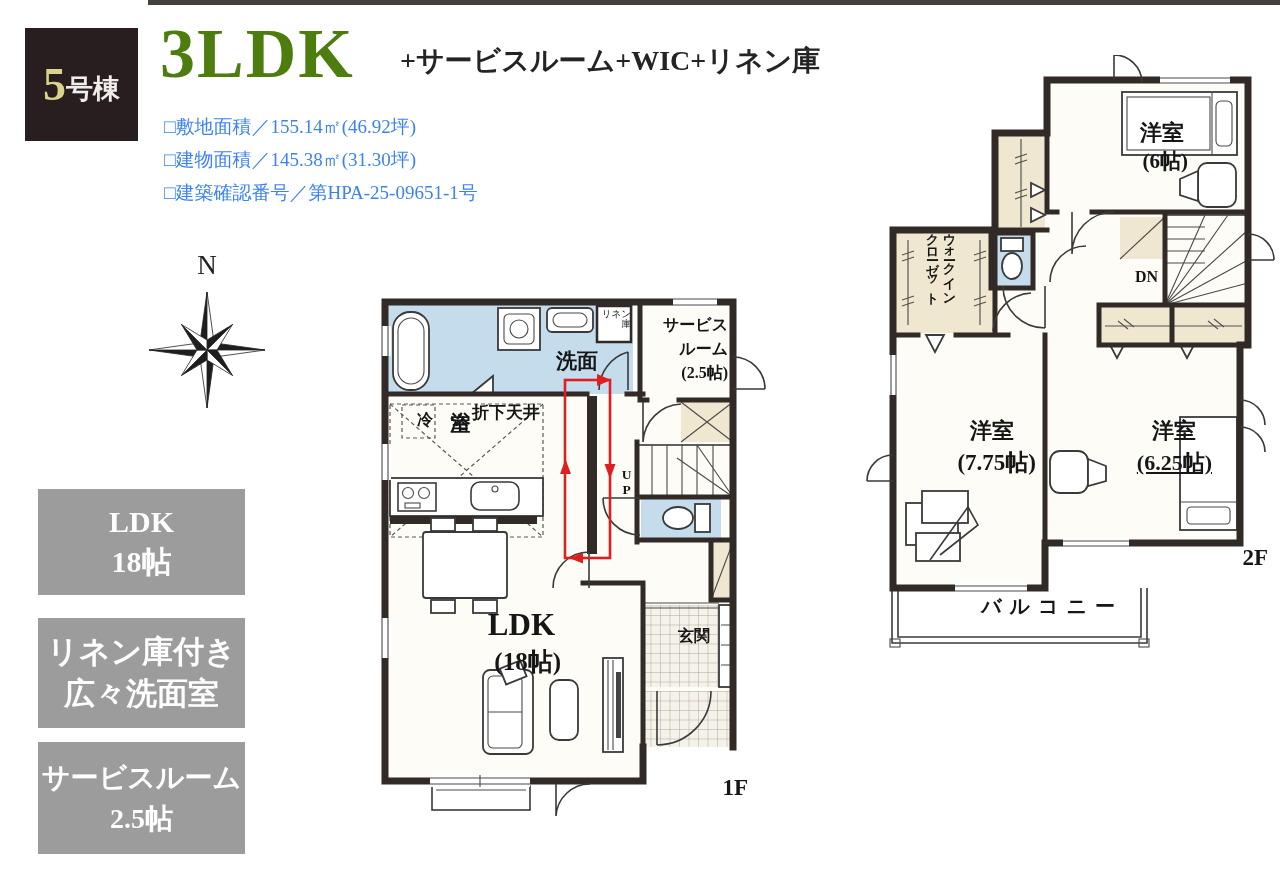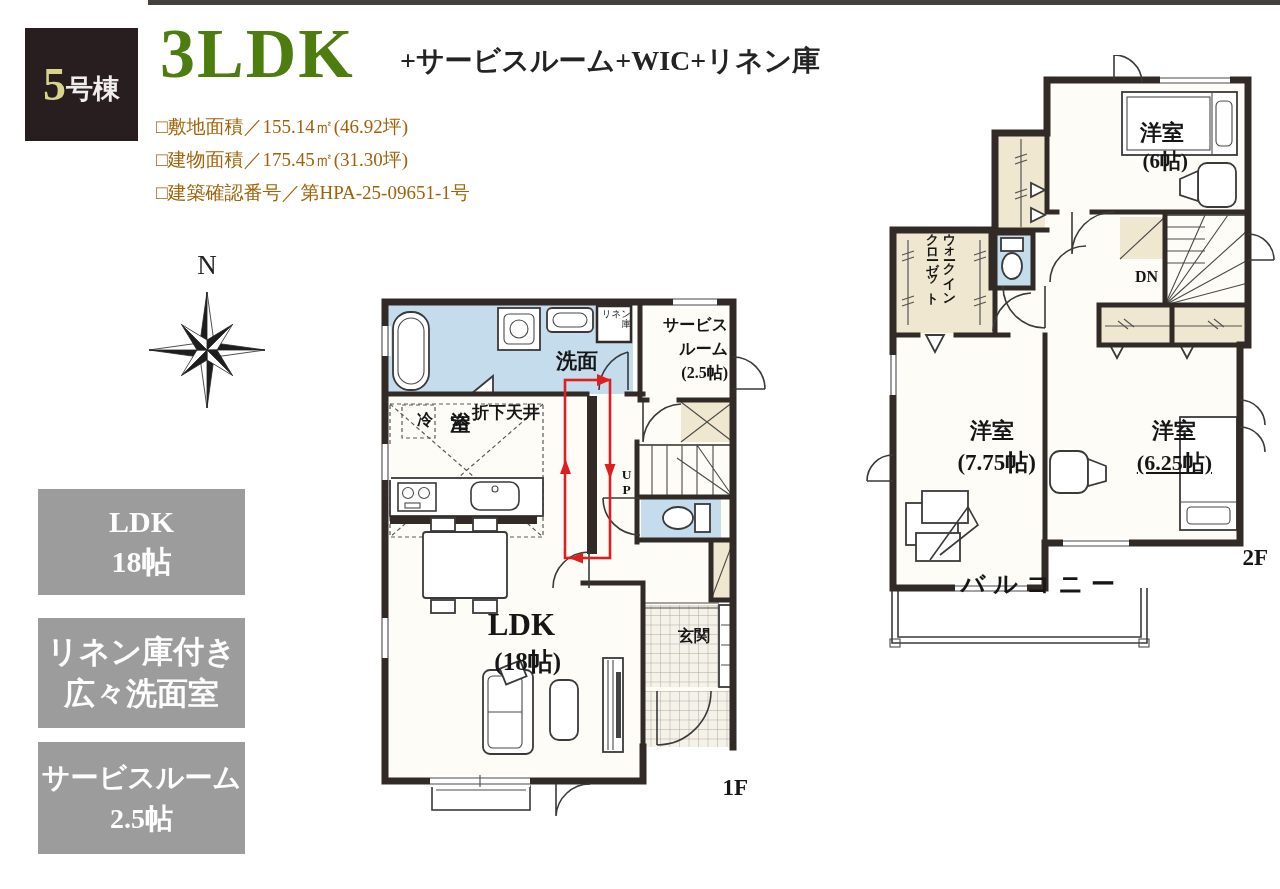--- a/index.html
+++ b/index.html
@@ -6,21 +6,21 @@
   .canvas{position:relative;width:1280px;height:889px;background:#ffffff;overflow:hidden;
           font-family:"Liberation Serif","DejaVu Serif",serif;color:#1b1b1b;}
   .topbar{position:absolute;left:148px;top:0;width:1132px;height:5px;background:#44403d;}
   
   .badge{position:absolute;left:25px;top:28px;width:113px;height:113px;background:#281e1f;
          display:flex;align-items:center;justify-content:center;}
   .badge .num{font-size:46px;color:#d9d48c;font-weight:bold;line-height:1;}
   .badge .suf{font-size:27px;color:#f0eeea;font-weight:bold;line-height:1;margin-top:10px;}
   .title{position:absolute;left:160px;top:14px;font-size:70px;font-weight:bold;letter-spacing:2px;color:#4d7c0f;}
   .subtitle{position:absolute;left:400px;top:42px;font-size:28px;font-weight:bold;color:#242424;}
-  .specs{position:absolute;left:156px;top:110px;font-size:19px;color:#a16207;}
+  .specs{position:absolute;left:164px;top:110px;font-size:19px;color:#3b82f6;}
   .specs div{height:33px;line-height:33px;}
   
   .north{position:absolute;left:190px;top:250px;width:34px;height:32px;font-size:27px;text-align:center;color:#222;}
   .compass{position:absolute;left:140px;top:280px;}
   
   .feature{position:absolute;left:38px;width:207px;background:#9c9c9c;color:#fdfdfd;
            display:flex;flex-direction:column;justify-content:center;align-items:center;
            font-weight:bold;text-align:center;}
   .f-a{top:489px;height:106px;font-size:30px;line-height:40px;}
   .f-b{top:618px;height:110px;font-size:31px;line-height:42px;}
@@ -46,21 +46,21 @@
   <div class="topbar"></div>
 
   <div class="badge">
     <span class="num">5</span>
       <span class="suf">号棟</span>
   </div>
   <div class="title">3LDK</div>
   <div class="subtitle">+サービスルーム+WIC+リネン庫</div>
   <div class="specs">
     <div>□敷地面積／155.14㎡(46.92坪)</div>
-    <div>□建物面積／175.45㎡(31.30坪)</div>
+    <div>□建物面積／145.38㎡(31.30坪)</div>
     <div>□建築確認番号／第HPA-25-09651-1号</div>
   </div>
 
   <div class="north">N</div>
   <svg class="compass" width="134" height="140" viewBox="0 0 134 140">
     <g stroke="#222" stroke-width="0.8">
       <polygon points="67,12 59.9,62.9 67,70" fill="#1e1e1e"></polygon>
         <polygon points="67,12 74.1,62.9 67,70" fill="#fff"></polygon>
       <polygon points="125,70 74.1,62.9 67,70" fill="#1e1e1e"></polygon>
         <polygon points="125,70 74.1,77.1 67,70" fill="#fff"></polygon>
@@ -346,16 +346,16 @@
   </svg>
 
   <div class="lbl" style="left:1108px;top:121px;width:76px;font-size:22px;">洋室</div>
   <div class="lbl" style="left:1104px;top:150px;width:84px;font-size:21px;">(6帖)</div>
   <div class="lbl vert" style="left:916px;top:216px;width:42px;height:82px;font-size:13px;line-height:17px;font-weight:bold;">ウォークインクローゼット</div>
   <div class="lbl" style="left:1118px;top:268px;width:40px;font-size:16px;">DN</div>
   <div class="lbl" style="left:938px;top:419px;width:76px;font-size:22px;">洋室</div>
   <div class="lbl" style="left:916px;top:451px;width:120px;font-size:23px;">(7.75帖)</div>
   <div class="lbl" style="left:1124px;top:419px;width:72px;font-size:22px;">洋室</div>
   <div class="lbl" style="left:1100px;top:451px;width:112px;font-size:22px;text-decoration:underline;">(6.25帖)</div>
-  <div class="lbl" style="left:958px;top:572px;width:165px;font-size:24px;letter-spacing:8px;font-weight:bold;font-family:Liberation Serif, serif;">バルコニー</div>
+  <div class="lbl" style="left:958px;top:596px;width:165px;font-size:20px;letter-spacing:8px;font-weight:bold;font-family:Liberation Serif, serif;">バルコニー</div>
   <div class="lbl" style="left:1220px;top:546px;width:48px;font-size:23px;">2F</div>
 
 </div>
 
 </body></html>

